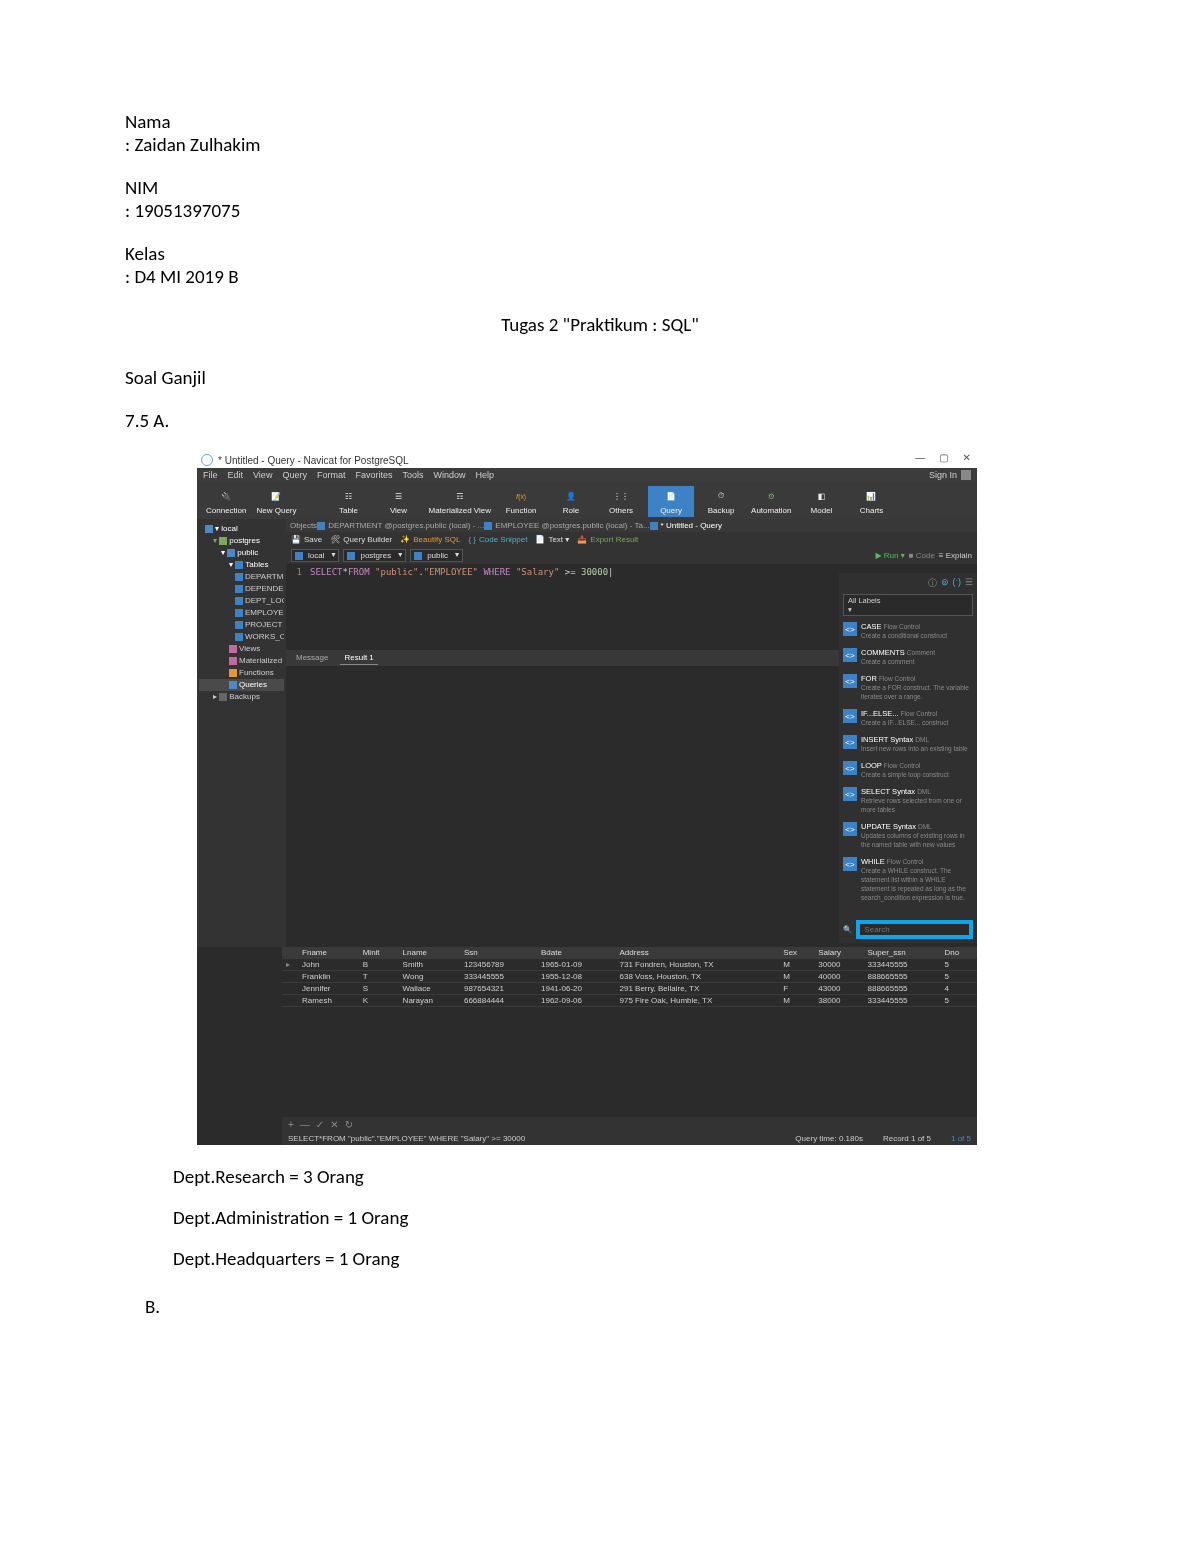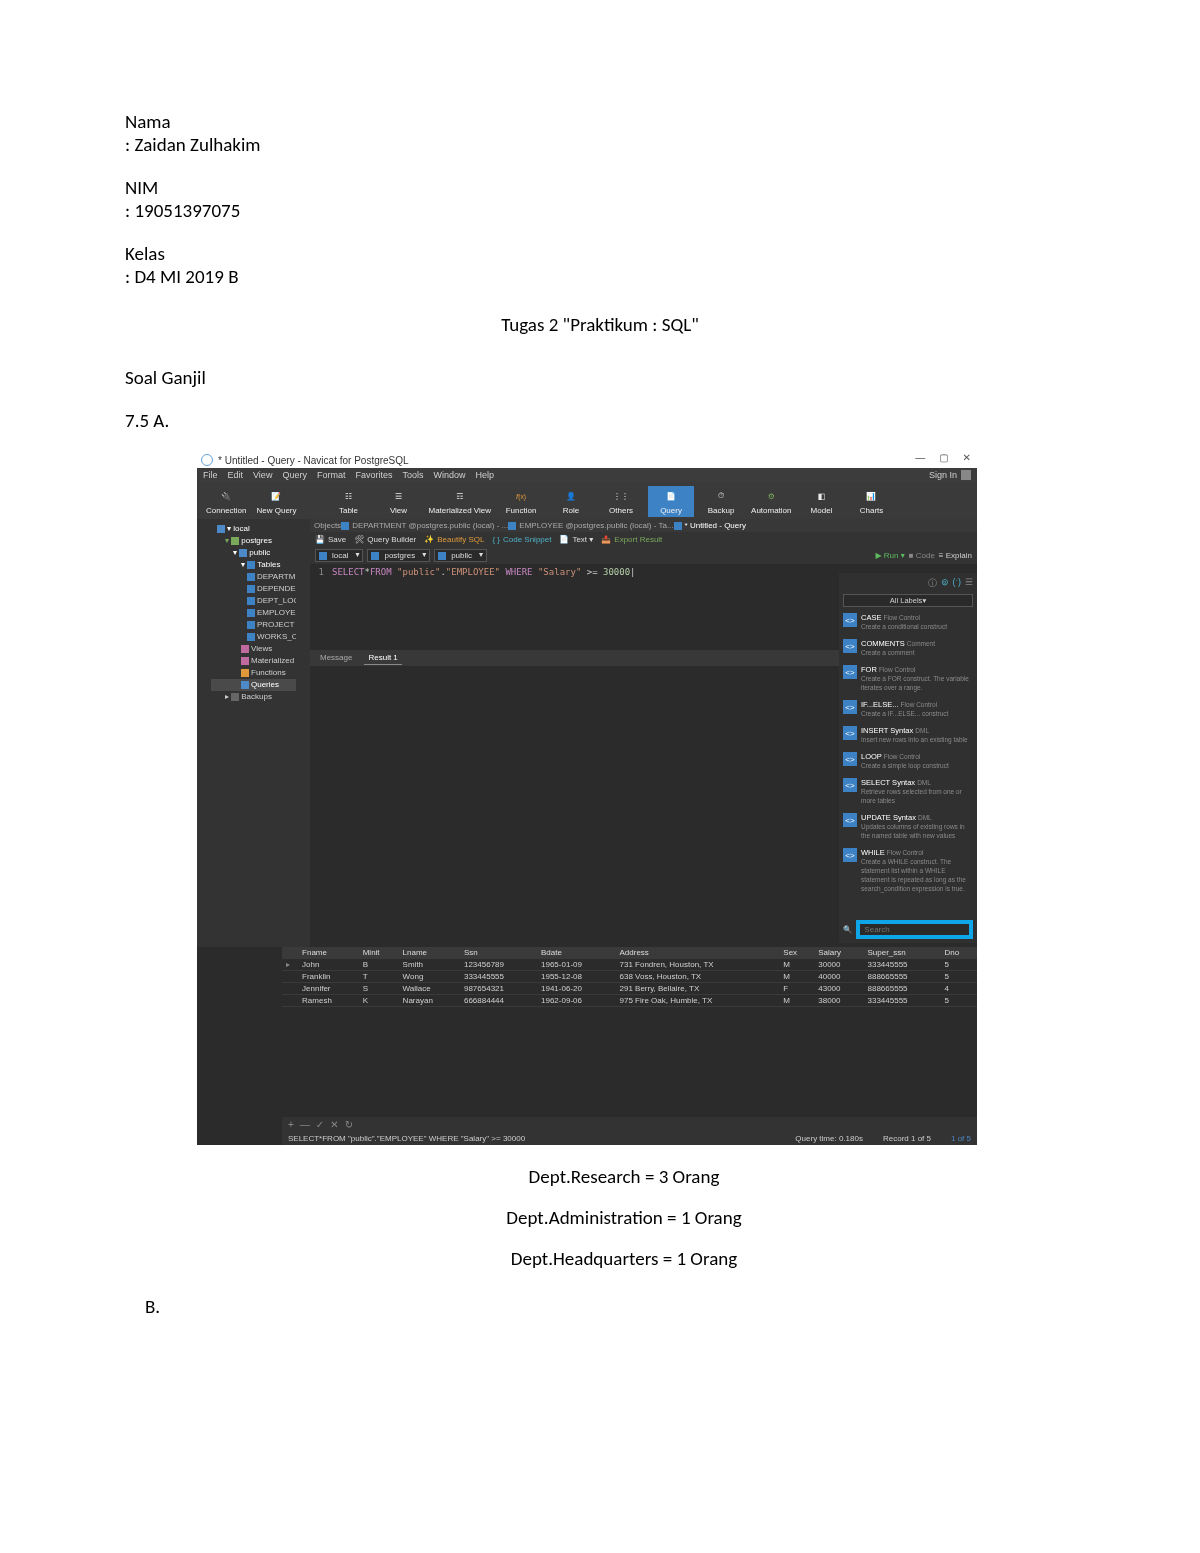--- a/index.html
+++ b/index.html
@@ -18,21 +18,21 @@
     margin-bottom: 20px;
     flex-direction: column;
   }
   .info-label { width: 80px; }
   .title-center {
     text-align: center;
     font-size: 19px;
     margin: 25px 0 30px 0;
   }
   .section { font-size: 19px; margin-bottom: 20px; }
-  .indent { margin-left: 48px; font-size: 19px; margin-bottom: 18px; text-align: center; }
+  .indent { margin-left: 48px; font-size: 19px; margin-bottom: 18px; }
   .list-B { margin-left: 20px; font-size: 19px; margin-top: 25px; }
 
   
   .shot-wrap { margin: 15px 0 20px 72px; }
   .shot {
     width: 780px;
     background: #2b2b2b;
     font-family: 'Segoe UI', Tahoma, sans-serif;
     font-size: 9px;
     color: #cfcfcf;
@@ -84,21 +84,21 @@
   .tbtn.sel { background: #3d82c4; }
   .ticon {
     width: 18px; height: 16px;
     display:flex; align-items:center; justify-content:center;
   }
   .toolbar .spacer { flex: 1; }
   .tree {
     float: left;
     width: 85px;
     background: #333333;
-    padding: 4px 14px;
+    padding: 4px 2px;
     font-size: 8px;
     line-height: 1.5;
   }
   .tree .node { white-space: nowrap; overflow:hidden; }
   .tree .lvl1 { padding-left: 6px; }
   .tree .lvl2 { padding-left: 14px; }
   .tree .lvl3 { padding-left: 22px; }
   .tree .lvl4 { padding-left: 30px; }
   .tree .lvl4b { padding-left: 36px; }
   .tree .ico { display:inline-block; width:8px; height:8px; margin-right:2px; vertical-align:middle;}
@@ -175,21 +175,21 @@
   .statusbar .flex { flex:1; }
   .rpanel {
     position:absolute; right:0; top:54px;
     width:138px; background:#303030;
     height:370px;
     font-size:7.5px;
     padding:4px;
     box-sizing:border-box;
   }
   .rpanel .icons { display:flex; justify-content:flex-end; gap:4px; font-size:9px; color:#888; margin-bottom:4px;}
-  .labelsel { background:#2a2a2a; border:1px solid #555; padding:1px 4px; display:flex; justify-content:center; margin-bottom:6px;}
+  .labelsel { background:#2a2a2a; border:1px solid #555; padding:1px 4px; display:flex; justify-content:center; margin-bottom:6px;flex-direction:column;}
   .snip { display:flex; gap:4px; margin-bottom:8px; }
   .snip .sico { width:14px; height:14px; background:#3d82c4; flex-shrink:0; display:flex; align-items:center; justify-content:center; color:#fff; font-size:8px;}
   .snip .stxt { flex:1; line-height:1.2; }
   .snip .st1 { color:#fff; }
   .snip .st2 { color:#8a8a8a; font-size:6.5px; }
   .searchbox { position:absolute; bottom:4px; left:4px; right:4px; display:flex; align-items:center; gap:4px; }
   .searchbox input { background:#2a2a2a; border:4px solid #0ea5e9; color:#999; font-size:8px; padding:1px 4px; width:100%;}
   .clearfix::after { content:''; display:block; clear:both; }
 </style>
 </head>

